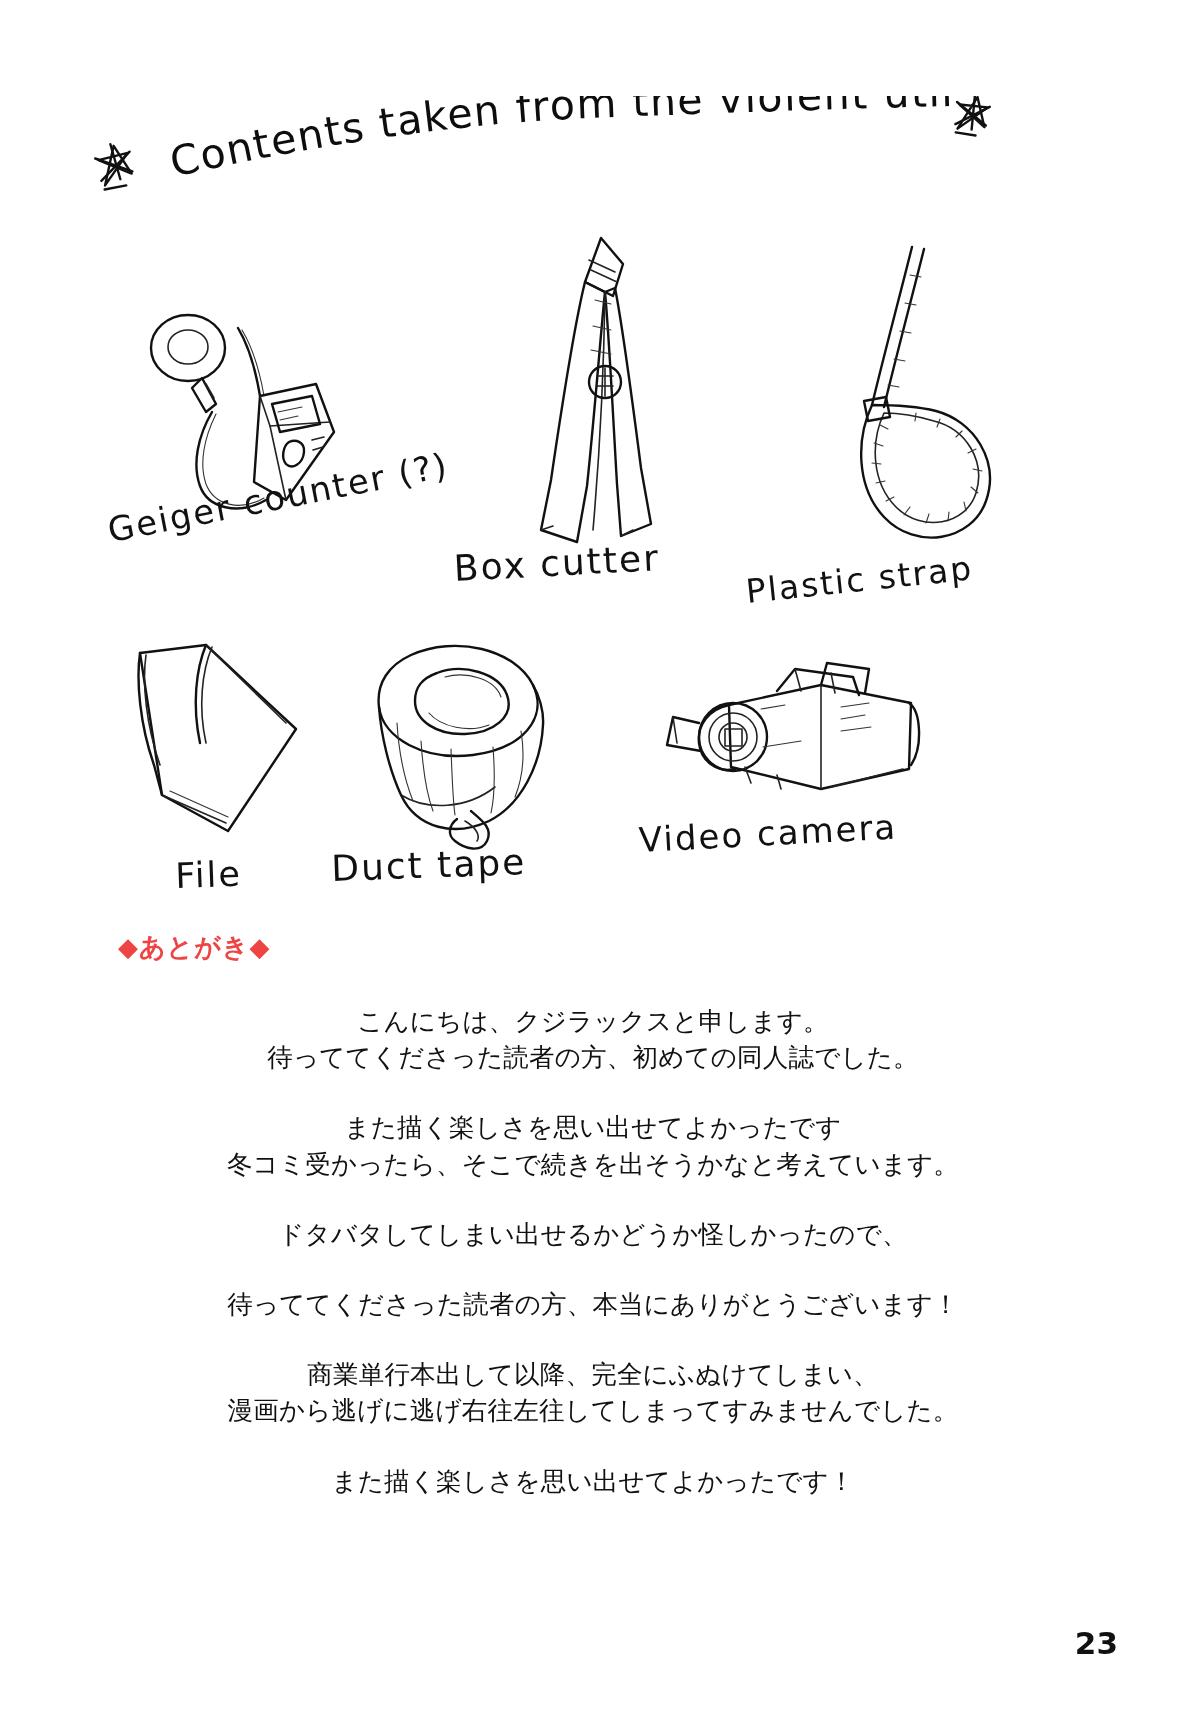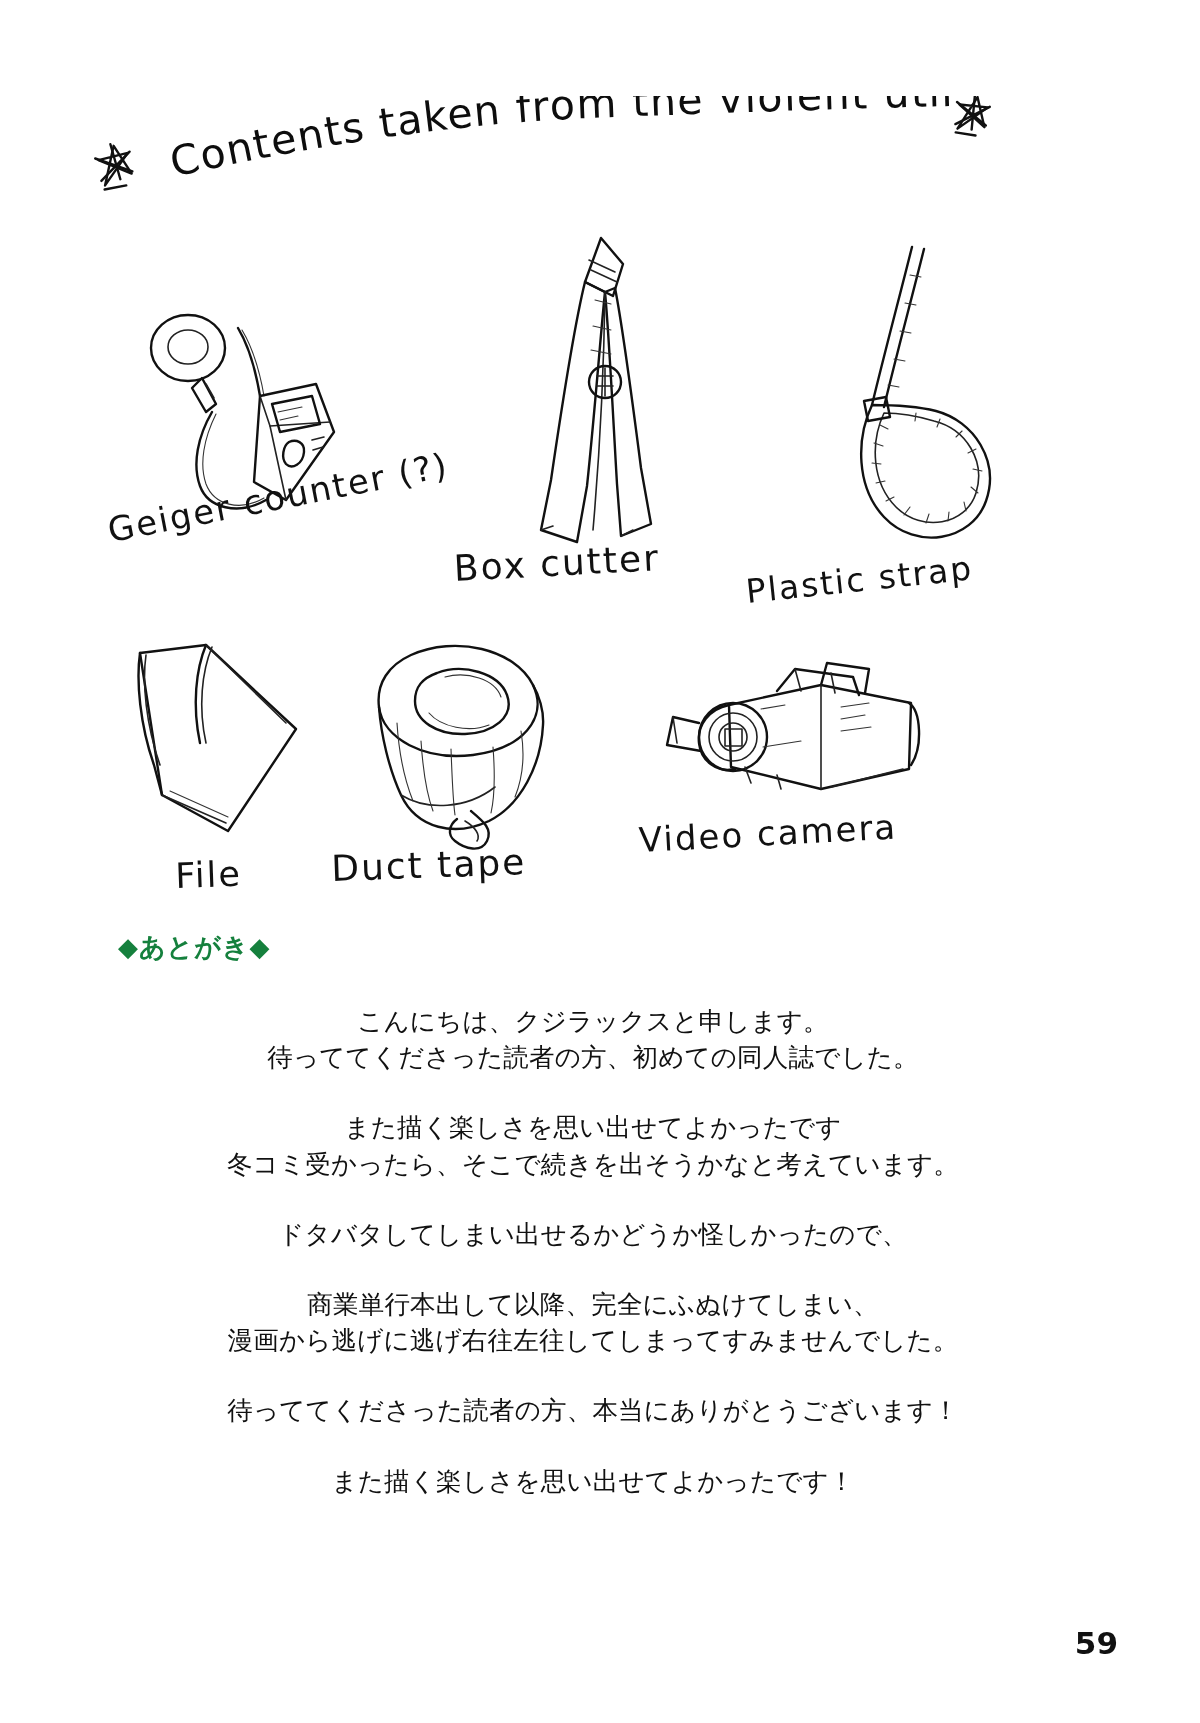--- a/index.html
+++ b/index.html
@@ -126,21 +126,21 @@
     position: absolute;
     left: 118px;
     top: 930px;
     width: 950px;
   }
   .afterword-heading {
     font-family: "DejaVu Sans", sans-serif;
     font-size: 26px;
     font-weight: 700;
     letter-spacing: 1px;
-    color: #15803d;
+    color: #ef4444;
     margin: 0 0 38px 0;
   }
   .para {
     margin: 0 0 34px 0;
     font-family: "DejaVu Serif", serif;
     font-size: 25.5px;
     line-height: 1.42;
     color: #111111;
     letter-spacing: 0.2px;
   }
@@ -376,28 +376,28 @@
     <div class="para">
       <span class="ln">また描く楽しさを思い出せてよかったです</span>
       <span class="ln">冬コミ受かったら、そこで続きを出そうかなと考えています。</span>
     </div>
 
     <div class="para">
       <span class="ln">ドタバタしてしまい出せるかどうか怪しかったので、</span>
     </div>
 
     <div class="para">
+      <span class="ln">待っててくださった読者の方、本当にありがとうございます！</span>
+    </div>
+
+    <div class="para">
       <span class="ln">商業単行本出して以降、完全にふぬけてしまい、</span>
       <span class="ln">漫画から逃げに逃げ右往左往してしまってすみませんでした。</span>
     </div>
 
     <div class="para">
-      <span class="ln">待っててくださった読者の方、本当にありがとうございます！</span>
-    </div>
-
-    <div class="para">
       <span class="ln">また描く楽しさを思い出せてよかったです！</span>
     </div>
   </div>
 
-  <div class="page-number">59</div>
+  <div class="page-number">23</div>
 
 </div>
 
 </body></html>

